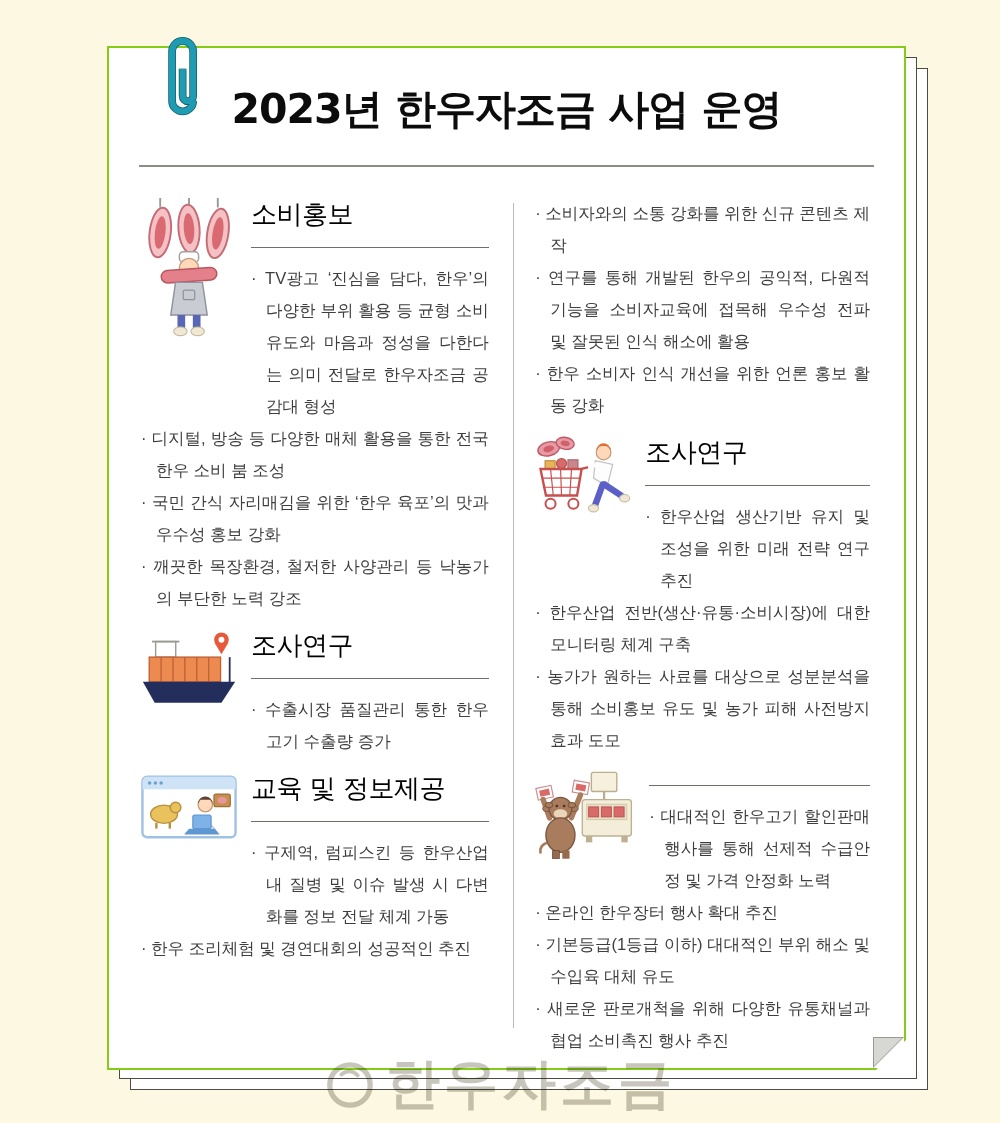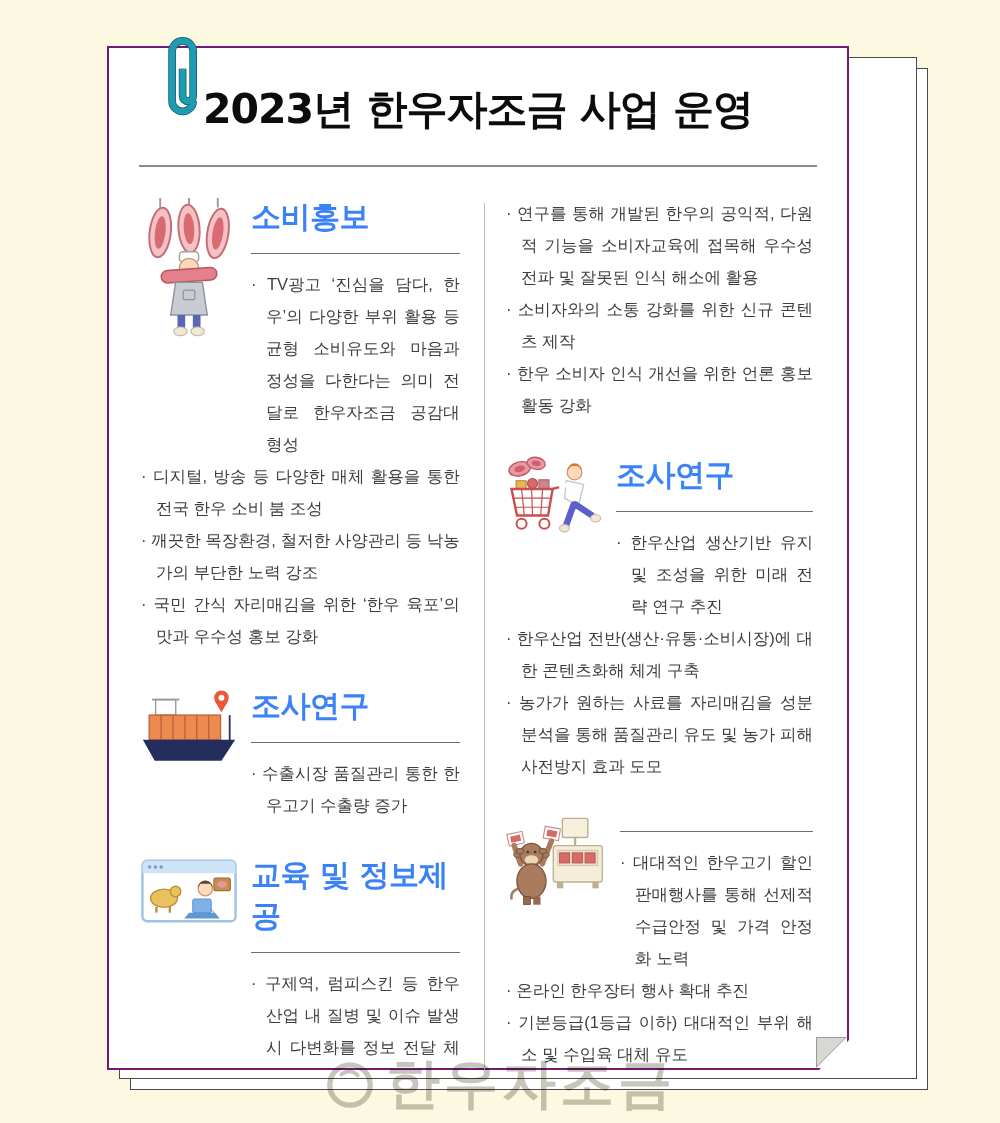--- a/index.html
+++ b/index.html
@@ -12,22 +12,22 @@
     color:#3e3e3e;
   }
   .sheet {
     position:absolute;
     background:#fff;
     border:1.5px solid #4c4c45;
   }
   .sheet.back2 { left:130px; top:68px; width:798px; height:1022px; }
   .sheet.back1 { left:119px; top:57px; width:798px; height:1022px; }
   .sheet.main  {
-    left:107px; top:46px; width:742px; height:1024px;
-    border:2px solid #701a75;
+    left:107px; top:46px; width:799px; height:1024px;
+    border:2px solid #84cc16;
     clip-path: polygon(0 0, 100% 0, 100% calc(100% - 30px), calc(100% - 30px) 100%, 0 100%);
   }
   .fold-shadow {
     position:absolute; right:0; bottom:0; width:31px; height:31px;
     background:#9a9a92;
     clip-path: polygon(0 0, 100% 0, 0 100%);
   }
   .fold {
     position:absolute; right:2px; bottom:2px; width:28px; height:28px;
     background:#d7d7d3;
@@ -57,37 +57,37 @@
   .col-left  { width:352px; }
   .col-right { width:339px; }
   .col-divider {
     width:1.5px; background:#bcbcb4;
     margin:6px 21px 28px 24px;
   }
   .sec-row { display:flex; }
   .sec-icon { flex:0 0 96px; margin-right:14px; }
   .sec-body { flex:1; min-width:0; }
   h2.sec-title {
-    font-size:30px;
-    font-weight:700;
-    color:#3b82f6;
+    font-size:26px;
+    font-weight:400;
+    color:#000000;
     letter-spacing:-0.5px;
     font-family:"DejaVu Sans","Liberation Sans",sans-serif;
   }
   .sec-rule { border-top:1.5px solid #6f6f68; margin:15px 0 14px 0; }
   .bullets p {
     font-size:16.5px;
     line-height:32px;
     text-align:justify;
     color:#3e3e3e;
     padding-left:15px;
     text-indent:-15px;
   }
   .bullets p::before { content:"\B7\A0"; color:#3e3e3e; }
-  section { margin-top:34px; }
+  section { margin-top:14px; }
   section.first { margin-top:0; }
   .watermark {
     position:absolute;
     left:0; right:0; top:1048px;
     display:flex; justify-content:center; align-items:center; gap:10px;
     color:#b9b7ab;
     mix-blend-mode:multiply;
     opacity:0.8;
     z-index:6;
     pointer-events:none;
@@ -141,22 +141,22 @@
           <div class="sec-body">
             <h2 class="sec-title">소비홍보</h2>
             <div class="sec-rule"></div>
             <div class="bullets">
                 <p>TV광고 ‘진심을 담다, 한우’의 다양한 부위 활용 등 균형 소비유도와 마음과 정성을 다한다는 의미 전달로 한우자조금 공감대 형성</p>
               </div>
           </div>
         </div>
         <div class="bullets">
             <p>디지털, 방송 등 다양한 매체 활용을 통한 전국 한우 소비 붐 조성</p>
+            <p>국민 간식 자리매김을 위한 ‘한우 육포’의 맛과 우수성 홍보 강화</p>
             <p>깨끗한 목장환경, 철저한 사양관리 등 낙농가의 부단한 노력 강조</p>
-            <p>국민 간식 자리매김을 위한 ‘한우 육포’의 맛과 우수성 홍보 강화</p>
           </div>
       </section>
 
       <section>
         <div class="sec-row">
           <div class="sec-icon">
             <svg width="96" height="82" viewBox="0 0 105 86">
               <circle cx="88" cy="11" r="8" fill="#e8593a"></circle>
               <path d="M81 15 L95 15 L88 27 Z" fill="#e8593a"></path>
               <circle cx="88" cy="11" r="3.2" fill="#fff"></circle>
@@ -218,22 +218,22 @@
           </div>
       </section>
 
     </div>
 
     <div class="col-divider"></div>
 
     <div class="col-right">
 
       <div class="bullets">
+          <p>소비자와의 소통 강화를 위한 신규 콘텐츠 제작</p>
           <p>연구를 통해 개발된 한우의 공익적, 다원적 기능을 소비자교육에 접목해 우수성 전파 및 잘못된 인식 해소에 활용</p>
-          <p>소비자와의 소통 강화를 위한 신규 콘텐츠 제작</p>
           <p>한우 소비자 인식 개선을 위한 언론 홍보 활동 강화</p>
         </div>
 
       <section>
         <div class="sec-row">
           <div class="sec-icon">
             <svg width="96" height="88" viewBox="0 0 105 92">
               <ellipse cx="15" cy="13" rx="12" ry="7.5" fill="#e79aa3" stroke="#bf5864" stroke-width="1.5" transform="rotate(-14 15 13)"></ellipse>
               <ellipse cx="15" cy="13" rx="6" ry="3.5" fill="#d2606c" transform="rotate(-14 15 13)"></ellipse>
               <ellipse cx="33" cy="7" rx="10" ry="6.5" fill="#e79aa3" stroke="#bf5864" stroke-width="1.5" transform="rotate(10 33 7)"></ellipse>
@@ -261,22 +261,22 @@
           </div>
           <div class="sec-body">
             <h2 class="sec-title">조사연구</h2>
             <div class="sec-rule"></div>
             <div class="bullets">
                 <p>한우산업 생산기반 유지 및 조성을 위한 미래 전략 연구 추진</p>
               </div>
           </div>
         </div>
         <div class="bullets">
-            <p>한우산업 전반(생산·유통·소비시장)에 대한 콘텐츠화해 체계 구축</p>
-            <p>농가가 원하는 사료를 자리매김을 성분분석을 통해 품질관리 유도 및 농가 피해 사전방지 효과 도모</p>
+            <p>한우산업 전반(생산·유통·소비시장)에 대한 모니터링 체계 구축</p>
+            <p>농가가 원하는 사료를 대상으로 성분분석을 통해 소비홍보 유도 및 농가 피해 사전방지 효과 도모</p>
           </div>
       </section>
 
       <section>
         <div class="sec-row">
           <div class="sec-icon">
             <svg width="100" height="92" viewBox="0 0 110 100">
               <rect x="62" y="2" width="28" height="21" rx="2" fill="#f6f0dd" stroke="#b9ae8d" stroke-width="1.5"></rect>
               <line x1="76" y1="23" x2="76" y2="32" stroke="#b9ae8d" stroke-width="2.5"></line>
               <rect x="52" y="32" width="54" height="40" rx="3" fill="#f3edda" stroke="#bdb190" stroke-width="1.5"></rect>

